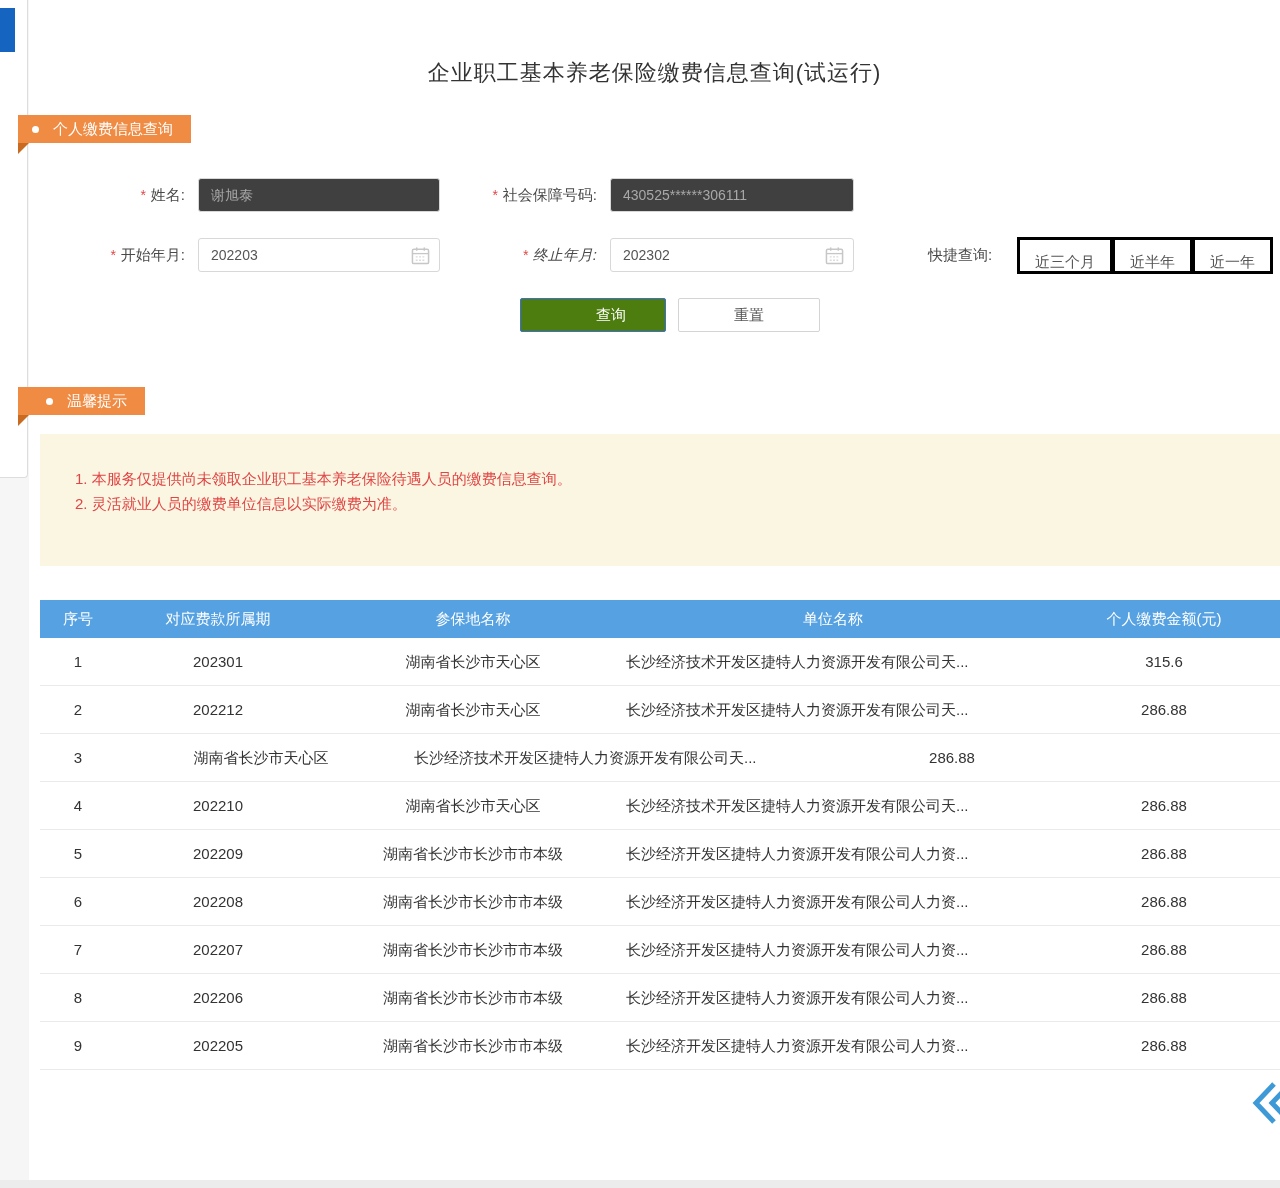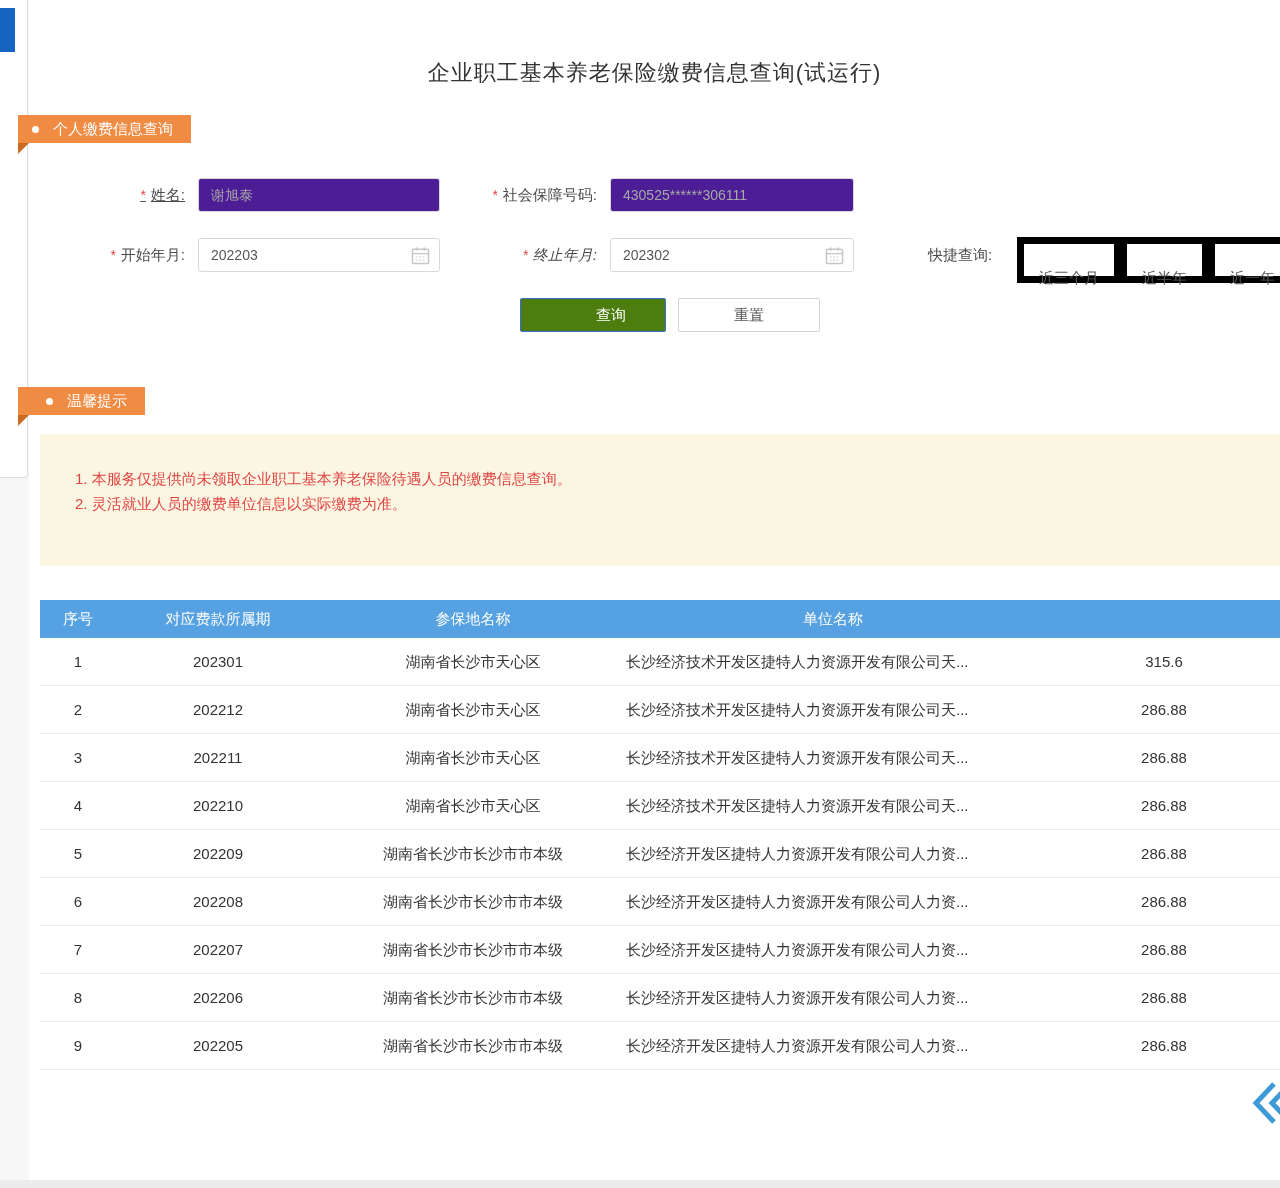--- a/index.html
+++ b/index.html
@@ -30,35 +30,35 @@
   #fold-query  { left:18px; top:143px; }
   #ribbon-tips { left:18px; top:387px;padding-left:28px; }
   #fold-tips   { left:18px; top:415px; }
 
   
   .flabel { position:absolute; height:34px; line-height:34px; font-size:15px; color:#4a4a4a;
     text-align:right; white-space:nowrap; }
   .req { color:#e04848; margin-right:5px; font-size:14px; }
   .finput { position:absolute; height:34px; line-height:32px; border:1px solid #d8d8d8;
     border-radius:3px; font-size:14px; padding:0 34px 0 12px; background:#fff; color:#555; }
-  .finput.disabled { background:#4c1d95; color:#a8a8a8; }
+  .finput.disabled { background:#404040; color:#a8a8a8; }
   .cal-icon { position:absolute; right:9px; top:7px; width:19px; height:19px; opacity:.75; }
 
-  #lbl-name  { left:95px;  top:178px; width:90px;text-decoration:underline; }
+  #lbl-name  { left:95px;  top:178px; width:90px; }
   #inp-name  { left:198px; top:178px; width:242px; }
   #lbl-ssn   { left:455px; top:178px; width:142px; }
   #inp-ssn   { left:610px; top:178px; width:244px; }
   #lbl-start { left:85px;  top:238px; width:100px; }
   #inp-start { left:198px; top:238px; width:242px; }
   #lbl-end   { left:455px; top:238px; width:142px;font-style:italic; }
   #inp-end   { left:610px; top:238px; width:244px; }
   #lbl-quick { left:928px; top:238px; width:82px; text-align:left; }
   .quick-group { position:absolute; left:1018px; top:237px; display:flex; }
-  .quick-btn { height:37px; line-height:35px; background:#fff; border:7px solid #000000;
-    font-size:15px; color:#555; padding:16px 15px; margin-left:-1px; cursor:pointer; white-space:nowrap; }
+  .quick-btn { height:37px; line-height:35px; background:#fff; border:3px solid #000000;
+    font-size:15px; color:#555; padding:4px 15px; margin-left:-1px; cursor:pointer; white-space:nowrap; }
 
   .btn { position:absolute; top:298px; height:34px; line-height:32px; text-align:center;
     font-size:15px; border-radius:2px; cursor:pointer; }
   #btn-query { left:520px; width:146px; background:#4d7c0f; border:1px solid #3b6fd6; color:#fff;padding-left:36px; }
   #btn-reset { left:678px; width:142px; background:#fff; border:1px solid #d4d4d4; color:#555; }
 
   
   .tips-box { position:absolute; left:40px; top:434px; width:1240px; height:132px;
     background:#fbf6e2; padding:32px 30px 0 35px; }
   .tips-box .tip-line { font-size:15px; color:#e04545; line-height:25px; }
@@ -154,39 +154,39 @@
     <div class="tip-line">1. 本服务仅提供尚未领取企业职工基本养老保险待遇人员的缴费信息查询。</div>
     <div class="tip-line">2. 灵活就业人员的缴费单位信息以实际缴费为准。</div>
   </div>
 
   <div class="table">
     <div class="thead">
       <div class="th c0">序号</div>
       <div class="th c1">对应费款所属期</div>
       <div class="th c2">参保地名称</div>
       <div class="th c3">单位名称</div>
+      <div class="th c4">个人缴费金额(元)</div>
     </div>
     <div id="table-body">
         <div class="trow">
           <div class="td c0">1</div>
           <div class="td c1">202301</div>
           <div class="td c2">湖南省长沙市天心区</div>
           <div class="td c3">长沙经济技术开发区捷特人力资源开发有限公司天...</div>
           <div class="td c4">315.6</div>
         </div>
         <div class="trow">
           <div class="td c0">2</div>
           <div class="td c1">202212</div>
           <div class="td c2">湖南省长沙市天心区</div>
           <div class="td c3">长沙经济技术开发区捷特人力资源开发有限公司天...</div>
           <div class="td c4">286.88</div>
         </div>
         <div class="trow">
           <div class="td c0">3</div>
-          <div class="td c1">202211</div>
           <div class="td c2">湖南省长沙市天心区</div>
           <div class="td c3">长沙经济技术开发区捷特人力资源开发有限公司天...</div>
           <div class="td c4">286.88</div>
         </div>
         <div class="trow">
           <div class="td c0">4</div>
           <div class="td c1">202210</div>
           <div class="td c2">湖南省长沙市天心区</div>
           <div class="td c3">长沙经济技术开发区捷特人力资源开发有限公司天...</div>
           <div class="td c4">286.88</div>

